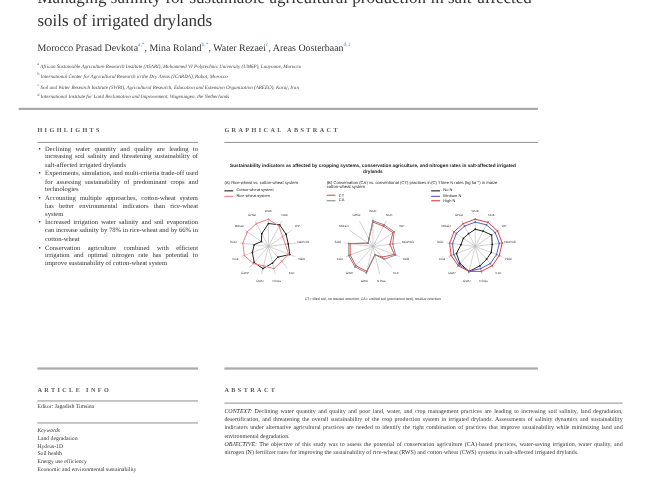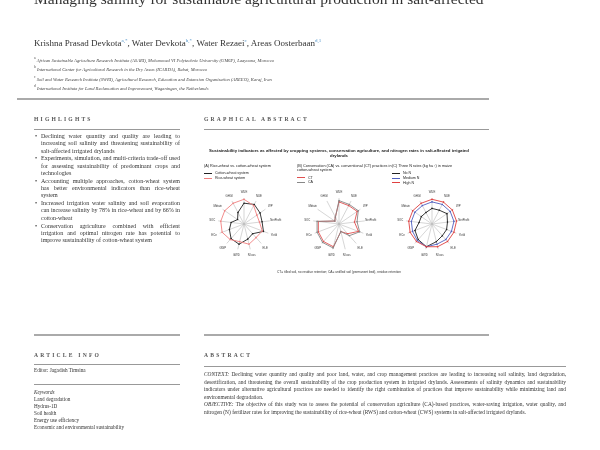--- a/index.html
+++ b/index.html
@@ -25,25 +25,26 @@
   .ga-foot { position:absolute; left:0; top:122px; width:270px; text-align:center; font-size:3.2px; color:#333; }
   .info { position:absolute; left:34px; top:363px; width:146px; font-size:5.2px; line-height:6.9px; color:#333; }
   .abstract { position:absolute; left:204px; top:371px; width:362px; font-size:5.4px; line-height:7.5px; color:#333; text-align:justify; }
   .abstract i { font-style:italic; }
 </style>
 </head>
 <body>
 
 <div class="title">
   <div>Managing salinity for sustainable agricultural production in salt-affected</div>
+  <div>soils of irrigated drylands</div>
 </div>
 
 <div class="authors">
-  <span>Krishna Prasad Devkota</span><sup>a,*</sup>,
-  <span>Water Devkota</span><sup>b,*</sup>,
+  <span>Morocco Prasad Devkota</span><sup>a,*</sup>,
+  <span>Mina Roland</span><sup>b,*</sup>,
   <span>Water Rezaei</span><sup>c</sup>,
   <span>Areas Oosterbaan</span><sup>d,1</sup>
 </div>
 
 <div class="affils">
   <div><sup>a</sup> <span>African Sustainable Agriculture Research Institute (ASARI), Mohammed VI Polytechnic University (UM6P), Laayoune, Morocco</span></div>
   <div><sup>b</sup> <span>International Center for Agricultural Research in the Dry Areas (ICARDA), Rabat, Morocco</span></div>
   <div><sup>c</sup> <span>Soil and Water Research Institute (SWRI), Agricultural Research, Education and Extension Organization (AREEO), Karaj, Iran</span></div>
   <div><sup>d</sup> <span>International Institute for Land Reclamation and Improvement, Wageningen, the Netherlands</span></div>
 </div>

